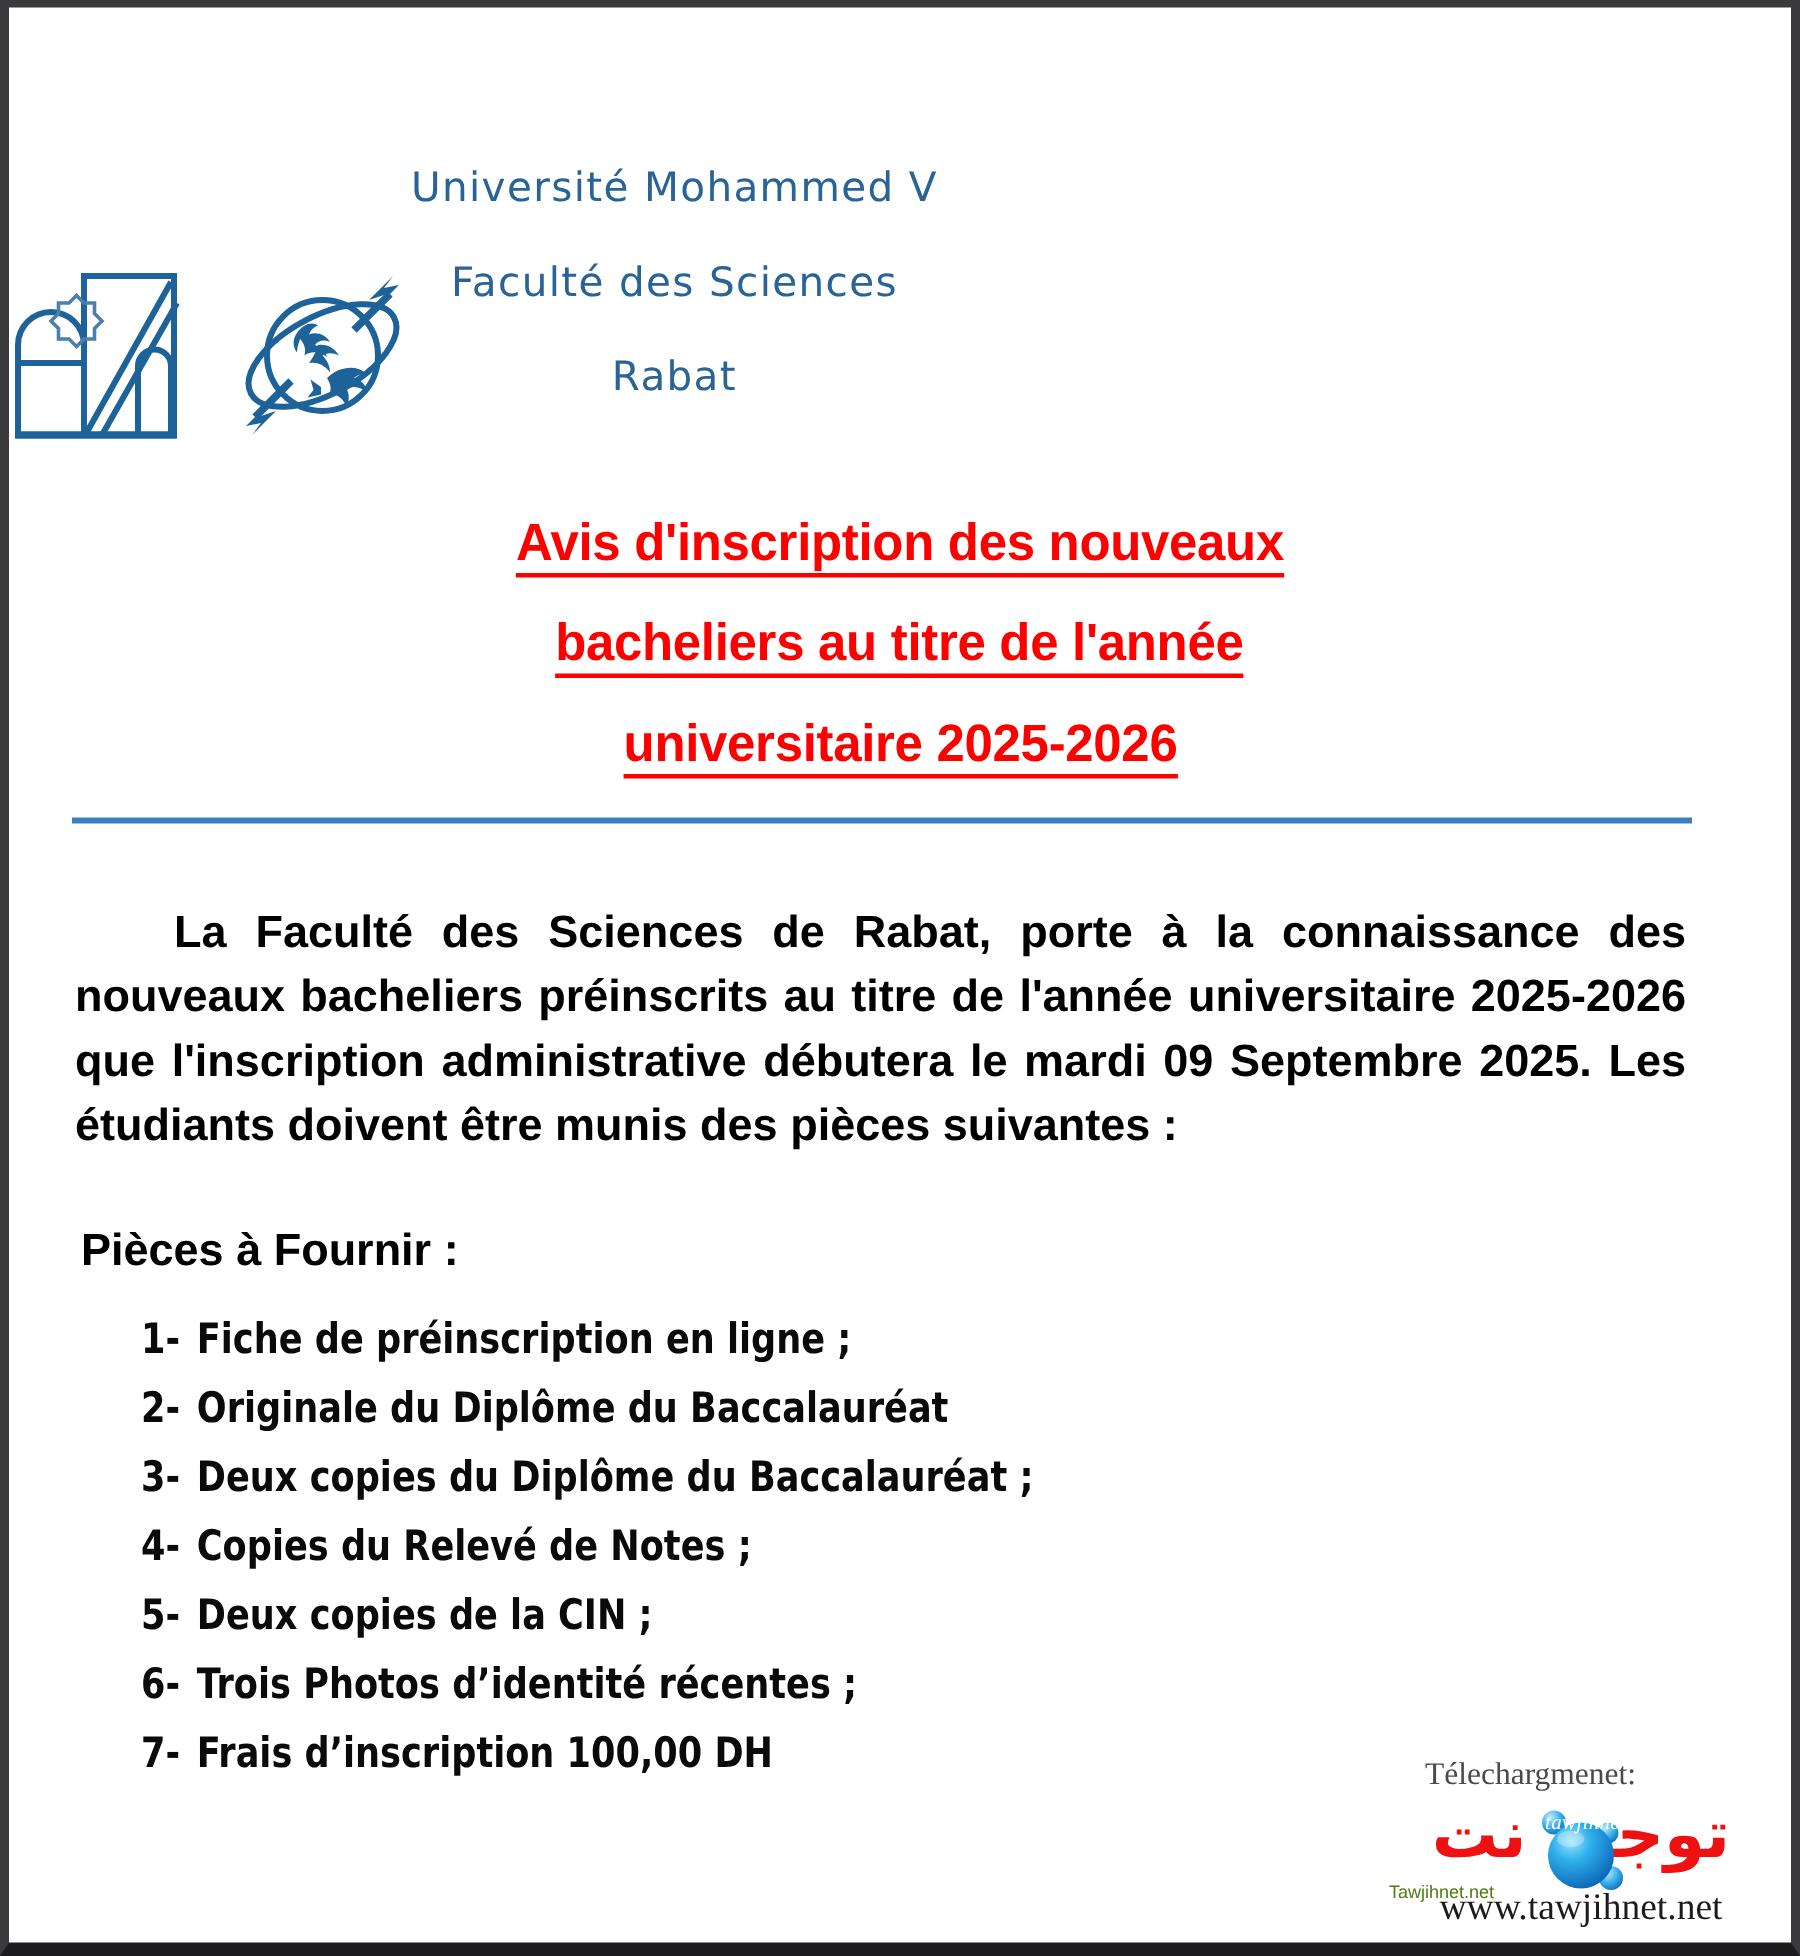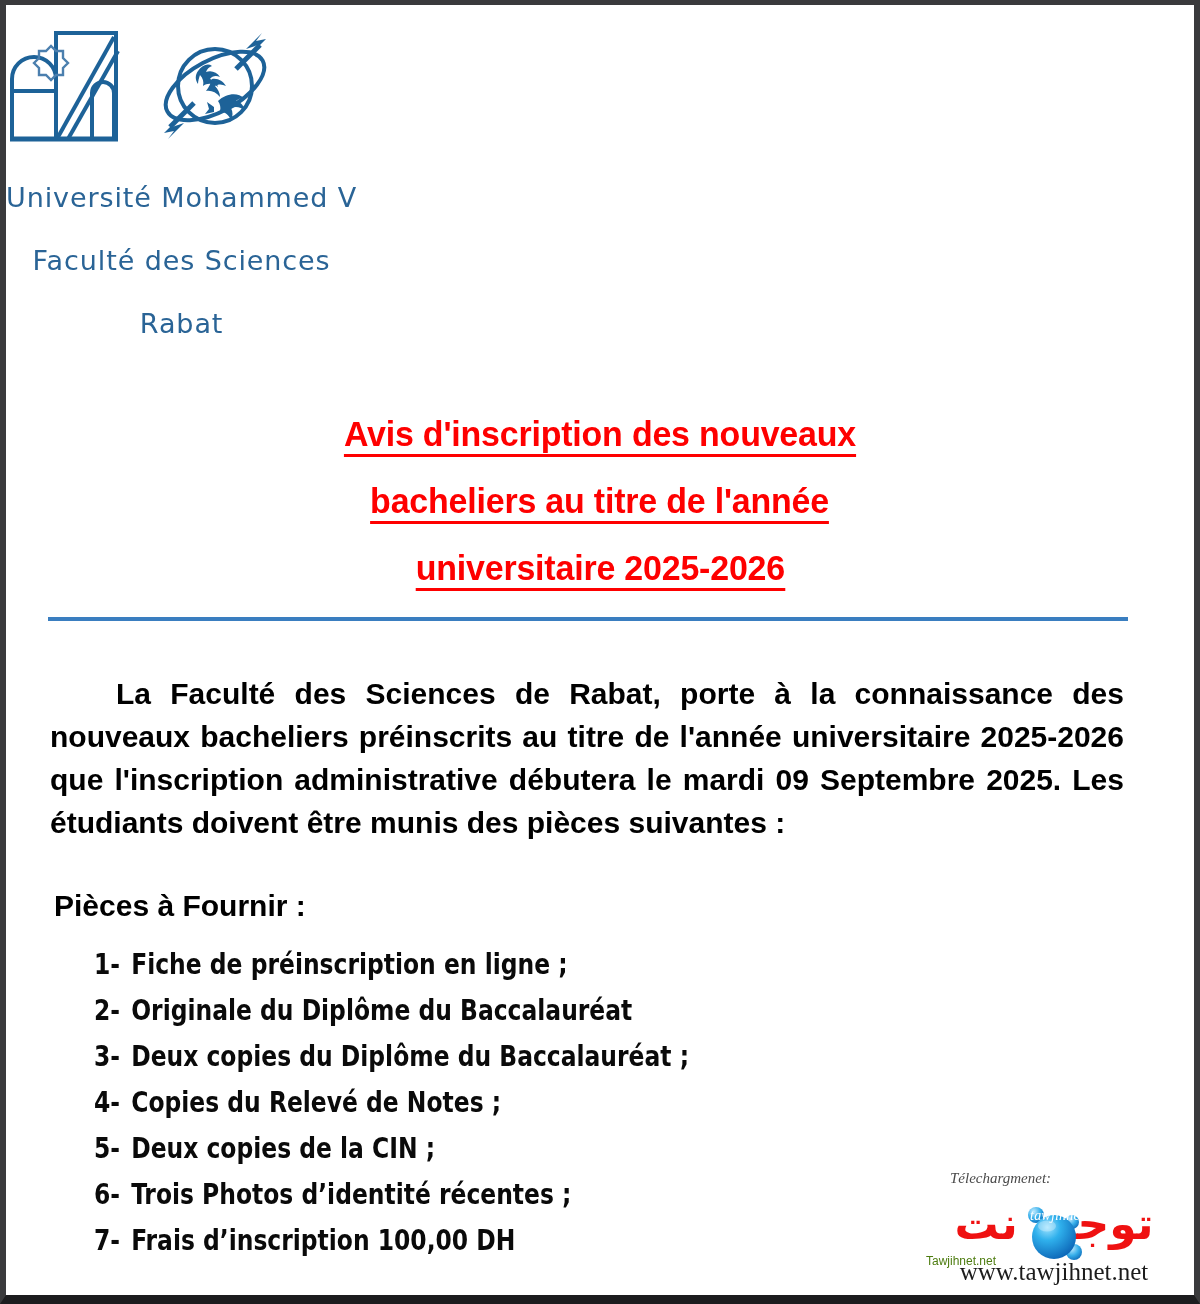--- a/index.html
+++ b/index.html
@@ -25,22 +25,23 @@
     border-right: 6px solid #3a3a3c;
     border-top: 5px solid #3a3a3c;
     border-bottom: 9px solid #1c1c1e;
   }
 
   
   .header {
     width: 100%;
     padding-top: 22px;
     display: flex;
-    flex-direction: column;
-    align-items: flex-start;
+    flex-direction: row;
+    align-items: flex-end;
+    margin-top: 48px;
   }
   .logo-marks {
     display: flex;
     align-items: flex-start;
     justify-content: center;
     gap: 34px;
     height: 120px;
   }
   .logo-mark-a, .logo-mark-b {
     display: block;
@@ -144,22 +145,21 @@
     right: 6px;
     bottom: 9px;
     width: 268px;
     height: 116px;
   }
   .wm-dl {
     position: absolute;
     top: 0px;
     left: 30px;
     font-family: "Liberation Serif", serif;
-    font-style: italic;
-    font-size: 15px;
+    font-size: 21px;
     color: #4a4a4a;
     white-space: nowrap;
   }
   .wm-center {
     position: absolute;
     top: 26px;
     left: 0;
     width: 268px;
     height: 62px;
   }

